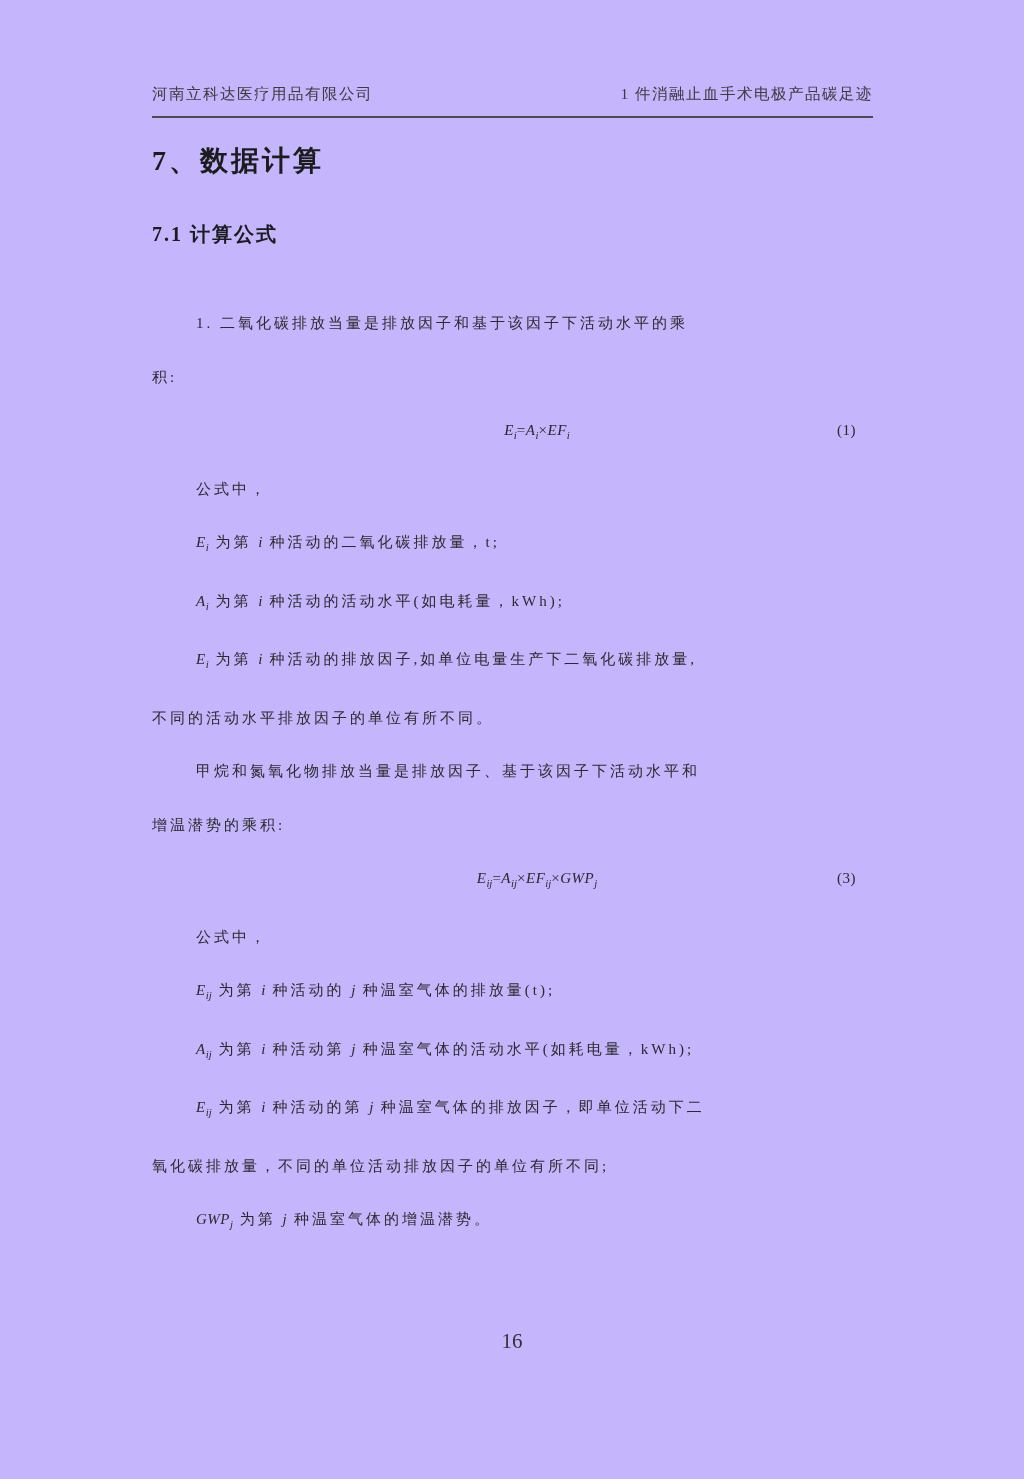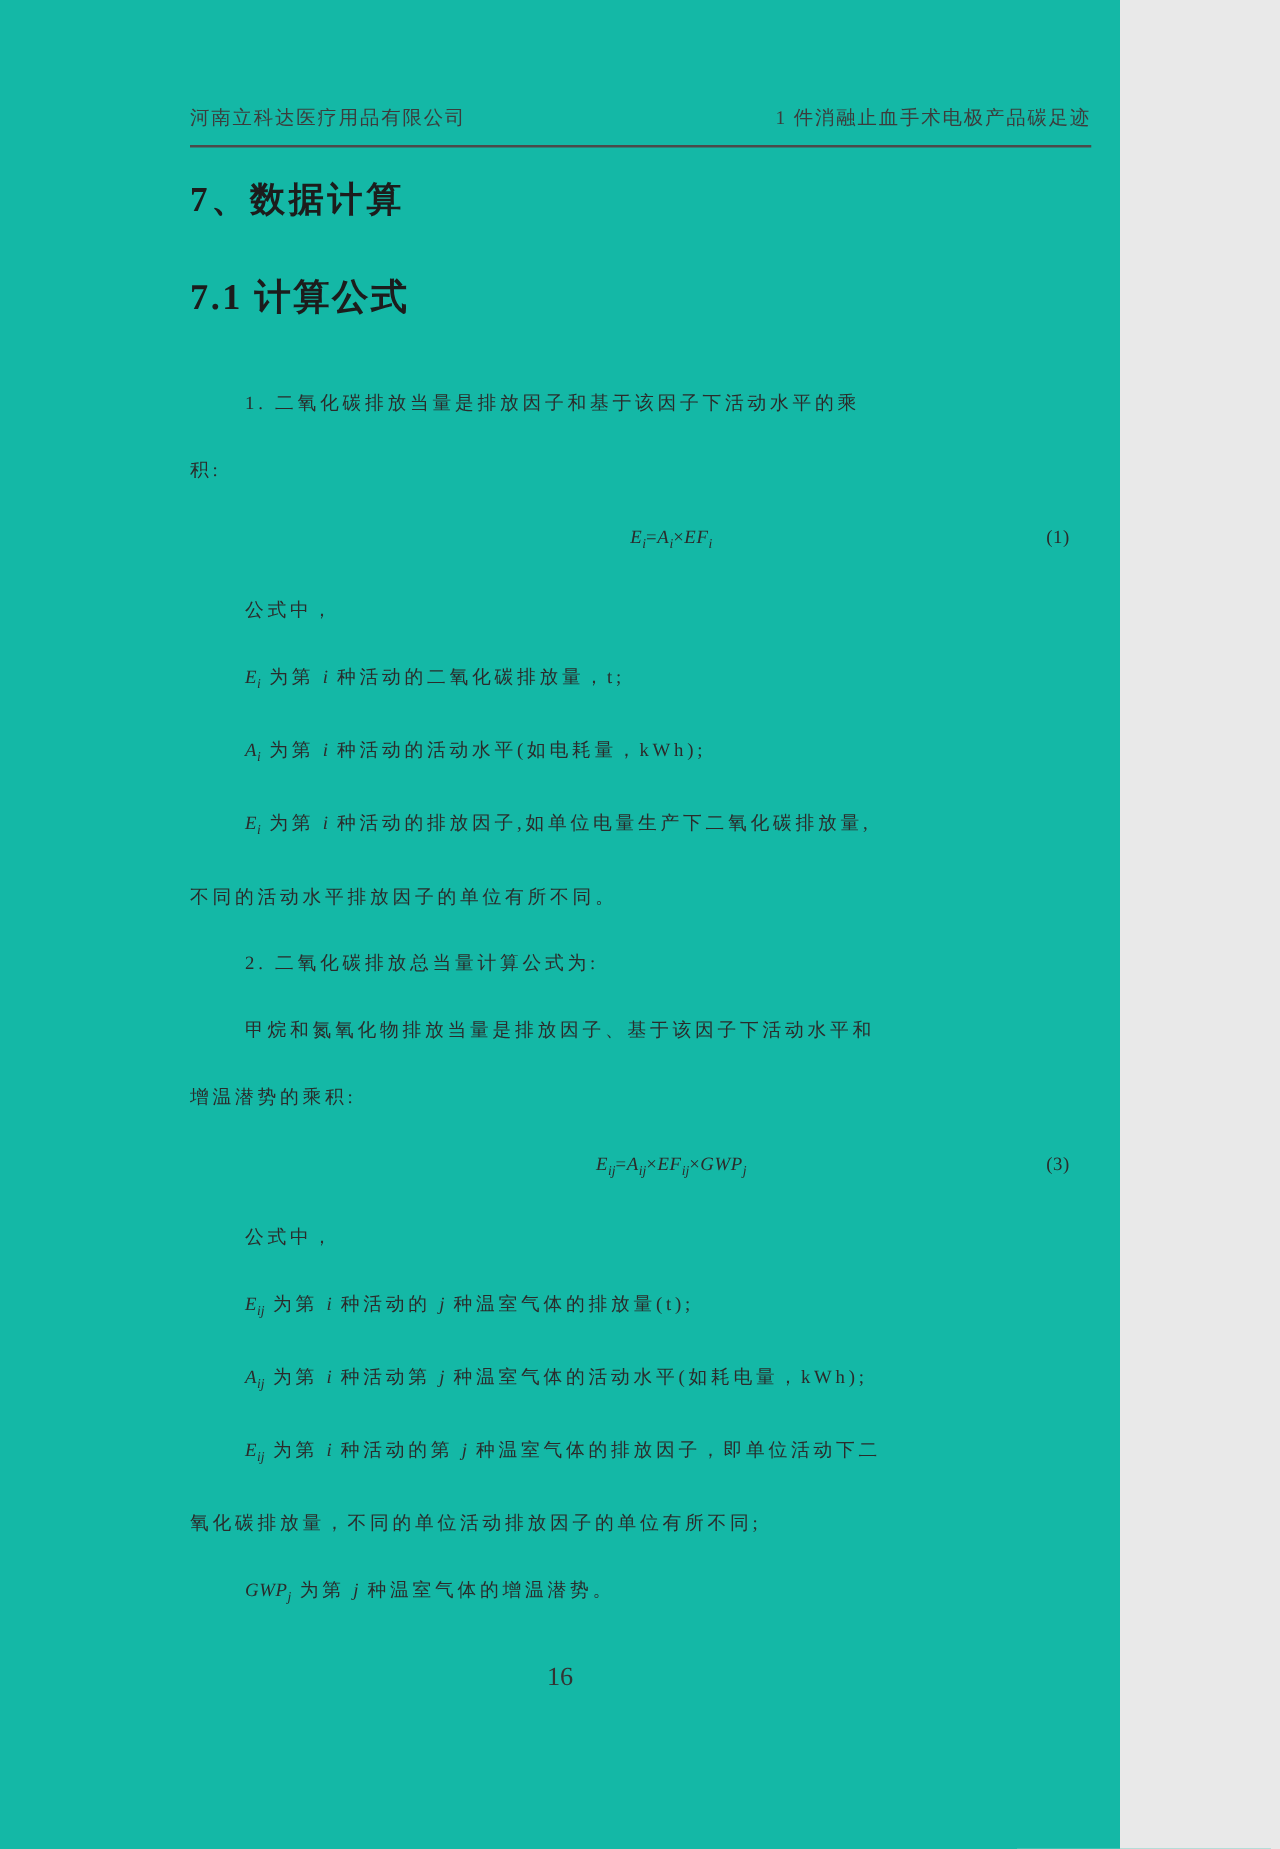--- a/index.html
+++ b/index.html
@@ -3,22 +3,22 @@
 <meta charset="utf-8">
 <style>
   html,body{margin:0;padding:0;}
   body{
     width:1024px;height:1479px;
     background:#e9e9e9;
     font-family:"Liberation Serif","DejaVu Serif",serif;
   }
   .page{
     position:relative;
-    width:896px;height:1479px;
-    background:#14b8a6;
+    width:1024px;height:1479px;
+    background:#c4b5fd;
     color:#262626;
     overflow:hidden;
   }
   
   .running-header{
     position:absolute;
     top:84px;left:152px;width:721px;
     display:flex;justify-content:space-between;align-items:flex-end;
     font-size:15.5px;
     letter-spacing:1.5px;
@@ -27,21 +27,21 @@
     border-bottom:2.5px solid #4a4a4a;
   }
   
   .h1{
     position:absolute;top:147px;left:152px;
     font-size:28px;font-weight:bold;line-height:1;
     letter-spacing:3px;color:#1c1c1c;
   }
   .h2{
     position:absolute;top:224px;left:152px;
-    font-size:29px;font-weight:bold;line-height:1;
+    font-size:20px;font-weight:bold;line-height:1;
     letter-spacing:2px;color:#1c1c1c;
   }
   
   .doc-body{
     position:absolute;top:297px;left:152px;width:718px;
     font-size:15px;line-height:53.5px;
     color:#2b2b2b;
   }
   .line{
     white-space:nowrap;
@@ -87,21 +87,20 @@
 
   <div class="doc-body">
       <div class="line indent"><span class="seg-n">1. 二氧化碳排放当量是排放因子和基于该因子下活动水平的乘</span></div>
       <div class="line"><span class="seg-n">积:</span></div>
       <div class="line formula-line"><span class="formula"><span class="seg-i">E</span><sub class="seg-sub">i</sub><span class="seg-n">=</span><span class="seg-i">A</span><sub class="seg-sub">i</sub><span class="seg-n">×</span><span class="seg-i">EF</span><sub class="seg-sub">i</sub></span><span class="eqno">(1)</span></div>
       <div class="line indent"><span class="seg-n">公式中，</span></div>
       <div class="line indent"><span class="seg-i">E</span><sub class="seg-sub">i</sub><span class="seg-n"> 为第 </span><span class="seg-i">i</span><span class="seg-n"> 种活动的二氧化碳排放量，t;</span></div>
       <div class="line indent"><span class="seg-i">A</span><sub class="seg-sub">i</sub><span class="seg-n"> 为第 </span><span class="seg-i">i</span><span class="seg-n"> 种活动的活动水平(如电耗量，kWh);</span></div>
       <div class="line indent"><span class="seg-i">E</span><sub class="seg-sub">i</sub><span class="seg-n"> 为第 </span><span class="seg-i">i</span><span class="seg-n"> 种活动的排放因子,如单位电量生产下二氧化碳排放量,</span></div>
       <div class="line"><span class="seg-n">不同的活动水平排放因子的单位有所不同。</span></div>
-      <div class="line indent"><span class="seg-n">2. 二氧化碳排放总当量计算公式为:</span></div>
       <div class="line indent"><span class="seg-n">甲烷和氮氧化物排放当量是排放因子、基于该因子下活动水平和</span></div>
       <div class="line"><span class="seg-n">增温潜势的乘积:</span></div>
       <div class="line formula-line"><span class="formula"><span class="seg-i">E</span><sub class="seg-sub">ij</sub><span class="seg-n">=</span><span class="seg-i">A</span><sub class="seg-sub">ij</sub><span class="seg-n">×</span><span class="seg-i">EF</span><sub class="seg-sub">ij</sub><span class="seg-n">×</span><span class="seg-i">GWP</span><sub class="seg-sub">j</sub></span><span class="eqno">(3)</span></div>
       <div class="line indent"><span class="seg-n">公式中，</span></div>
       <div class="line indent"><span class="seg-i">E</span><sub class="seg-sub">ij</sub><span class="seg-n"> 为第 </span><span class="seg-i">i</span><span class="seg-n"> 种活动的 </span><span class="seg-i">j</span><span class="seg-n"> 种温室气体的排放量(t);</span></div>
       <div class="line indent"><span class="seg-i">A</span><sub class="seg-sub">ij</sub><span class="seg-n"> 为第 </span><span class="seg-i">i</span><span class="seg-n"> 种活动第 </span><span class="seg-i">j</span><span class="seg-n"> 种温室气体的活动水平(如耗电量，kWh);</span></div>
       <div class="line indent"><span class="seg-i">E</span><sub class="seg-sub">ij</sub><span class="seg-n"> 为第 </span><span class="seg-i">i</span><span class="seg-n"> 种活动的第 </span><span class="seg-i">j</span><span class="seg-n"> 种温室气体的排放因子，即单位活动下二</span></div>
       <div class="line"><span class="seg-n">氧化碳排放量，不同的单位活动排放因子的单位有所不同;</span></div>
       <div class="line indent"><span class="seg-i">GWP</span><sub class="seg-sub">j</sub><span class="seg-n"> 为第 </span><span class="seg-i">j</span><span class="seg-n"> 种温室气体的增温潜势。</span></div>
     </div>

